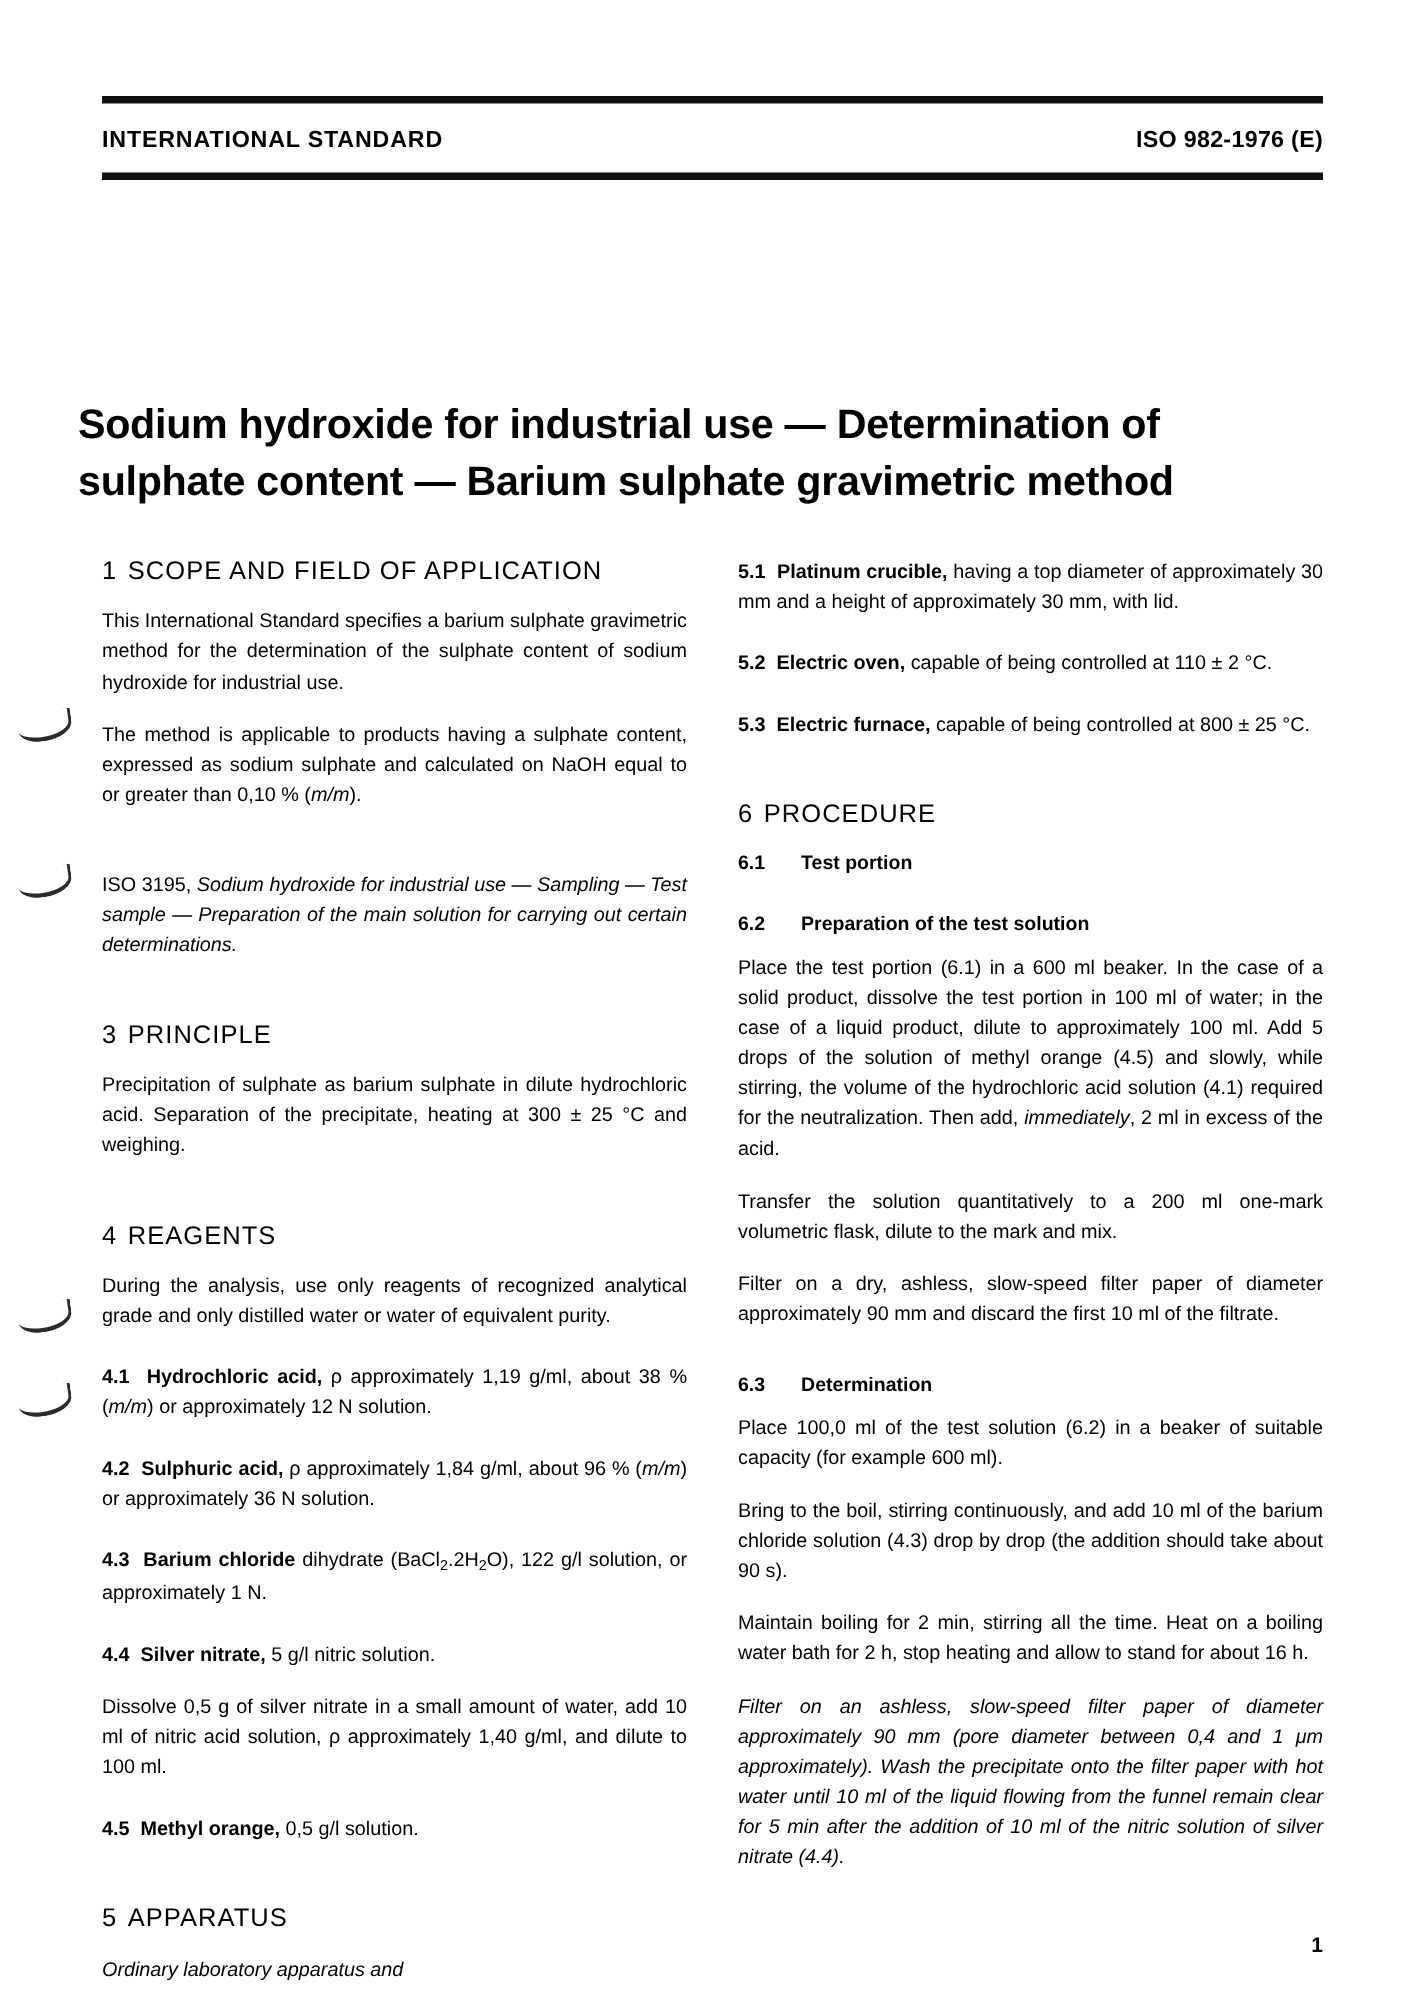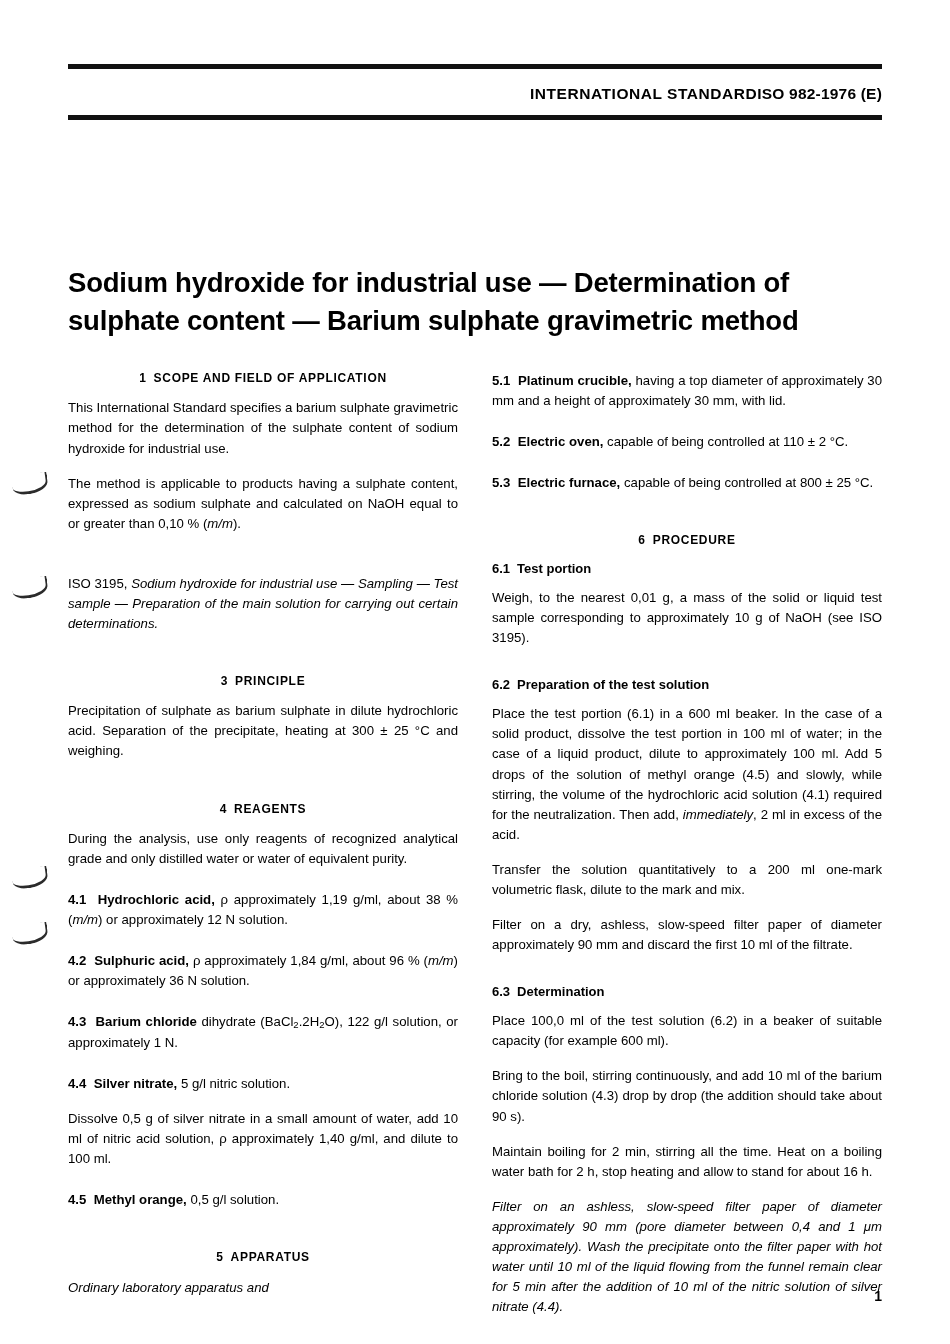--- a/index.html
+++ b/index.html
@@ -26,39 +26,39 @@
     width: 814px;
   }
   .rule {
     width: 100%;
     height: 5px;
     background: #111111;
   }
   .rule.bottom { height: 5px; }
   .header-row {
     display: flex;
-    justify-content: flex-end;
+    justify-content: space-between;
     align-items: baseline;
     padding: 16px 0 12px 0;
   }
   .header-left {
     font-size: 15.5px;
     font-weight: bold;
     letter-spacing: 0.55px;
   }
   .header-right {
     font-size: 15.5px;
     font-weight: bold;
     letter-spacing: 0.2px;
   }
 
   
   .doc-title {
     position: absolute;
-    left: 68px;
+    left: 52px;
     top: 246px;
     width: 790px;
     font-size: 27.5px;
     font-weight: bold;
     line-height: 1.36;
     letter-spacing: -0.2px;
   }
 
   
   .columns {
@@ -67,36 +67,35 @@
     top: 371px;
     width: 814px;
     display: flex;
     gap: 34px;
   }
   .col {
     width: 390px;
   }
 
   h2.sec {
-    font-size: 12px;
-    font-weight: bold;
+    font-size: 17px;
+    font-weight: normal;
     letter-spacing: 0.7px;
     margin: 0 0 13px 0;
     line-height: 1.2;
-    text-align: center;
   }
   h2.sec .num { margin-right: 7px; }
 
   h3.subsec {
     font-size: 13px;
     font-weight: bold;
     margin: 0 0 11px 0;
     line-height: 1.25;
   }
-  h3.subsec .num { margin-right: 7px; }
+  h3.subsec .num { margin-right: 24px; }
 
   p.para {
     font-size: 13.2px;
     line-height: 1.52;
     margin: 0 0 15px 0;
     text-align: justify;
     text-justify: inter-word;
   }
   p.para.last { margin-bottom: 0; font-style: italic; }
   p.para b { font-weight: bold; margin-top: 48px; }
@@ -225,21 +224,20 @@
 
       <div class="gap-lg"></div>
 
       <h2 class="sec">
         <span class="num">6</span><span>PROCEDURE</span>
       </h2>
 
       <h3 class="subsec">
         <span class="num">6.1</span><span>Test portion</span>
       </h3>
-      <p class="para">Weigh, to the nearest 0,01 g, a mass of the solid or liquid test sample corresponding to approximately 10 g of NaOH (see ISO 3195).</p>
 
       <div class="gap-md"></div>
 
       <h3 class="subsec">
         <span class="num">6.2</span><span>Preparation of the test solution</span>
       </h3>
       <p class="para"><span>Place the test portion (6.1) in a 600 ml beaker. In the case of a solid product, dissolve the test portion in 100 ml of water; in the case of a liquid product, dilute to approximately 100 ml. Add 5 drops of the solution of methyl orange (4.5) and slowly, while stirring, the volume of the hydrochloric acid solution (4.1) required for the neutralization. Then add, </span><i>immediately</i><span>, 2 ml in excess of the acid.</span></p>
       <p class="para">Transfer the solution quantitatively to a 200 ml one-mark volumetric flask, dilute to the mark and mix.</p>
       <p class="para">Filter on a dry, ashless, slow-speed filter paper of diameter approximately 90 mm and discard the first 10 ml of the filtrate.</p>
 

